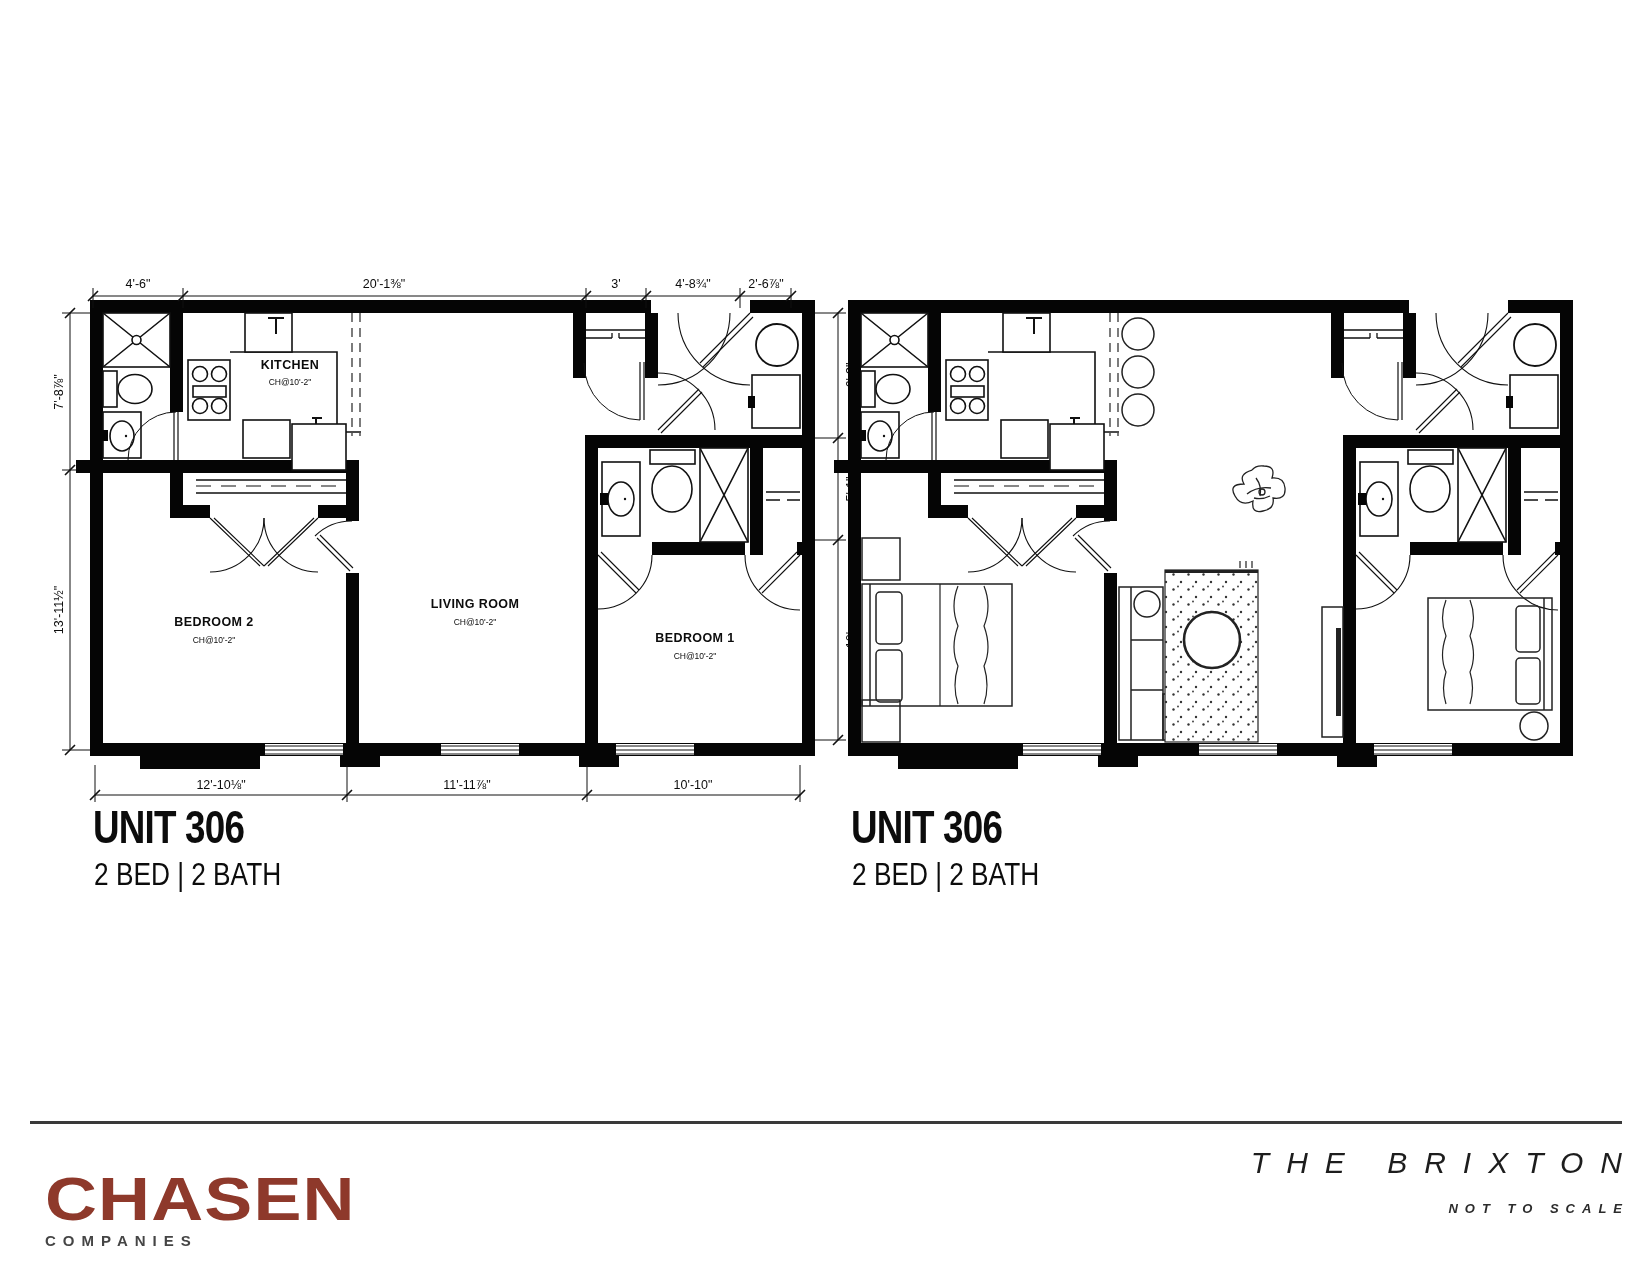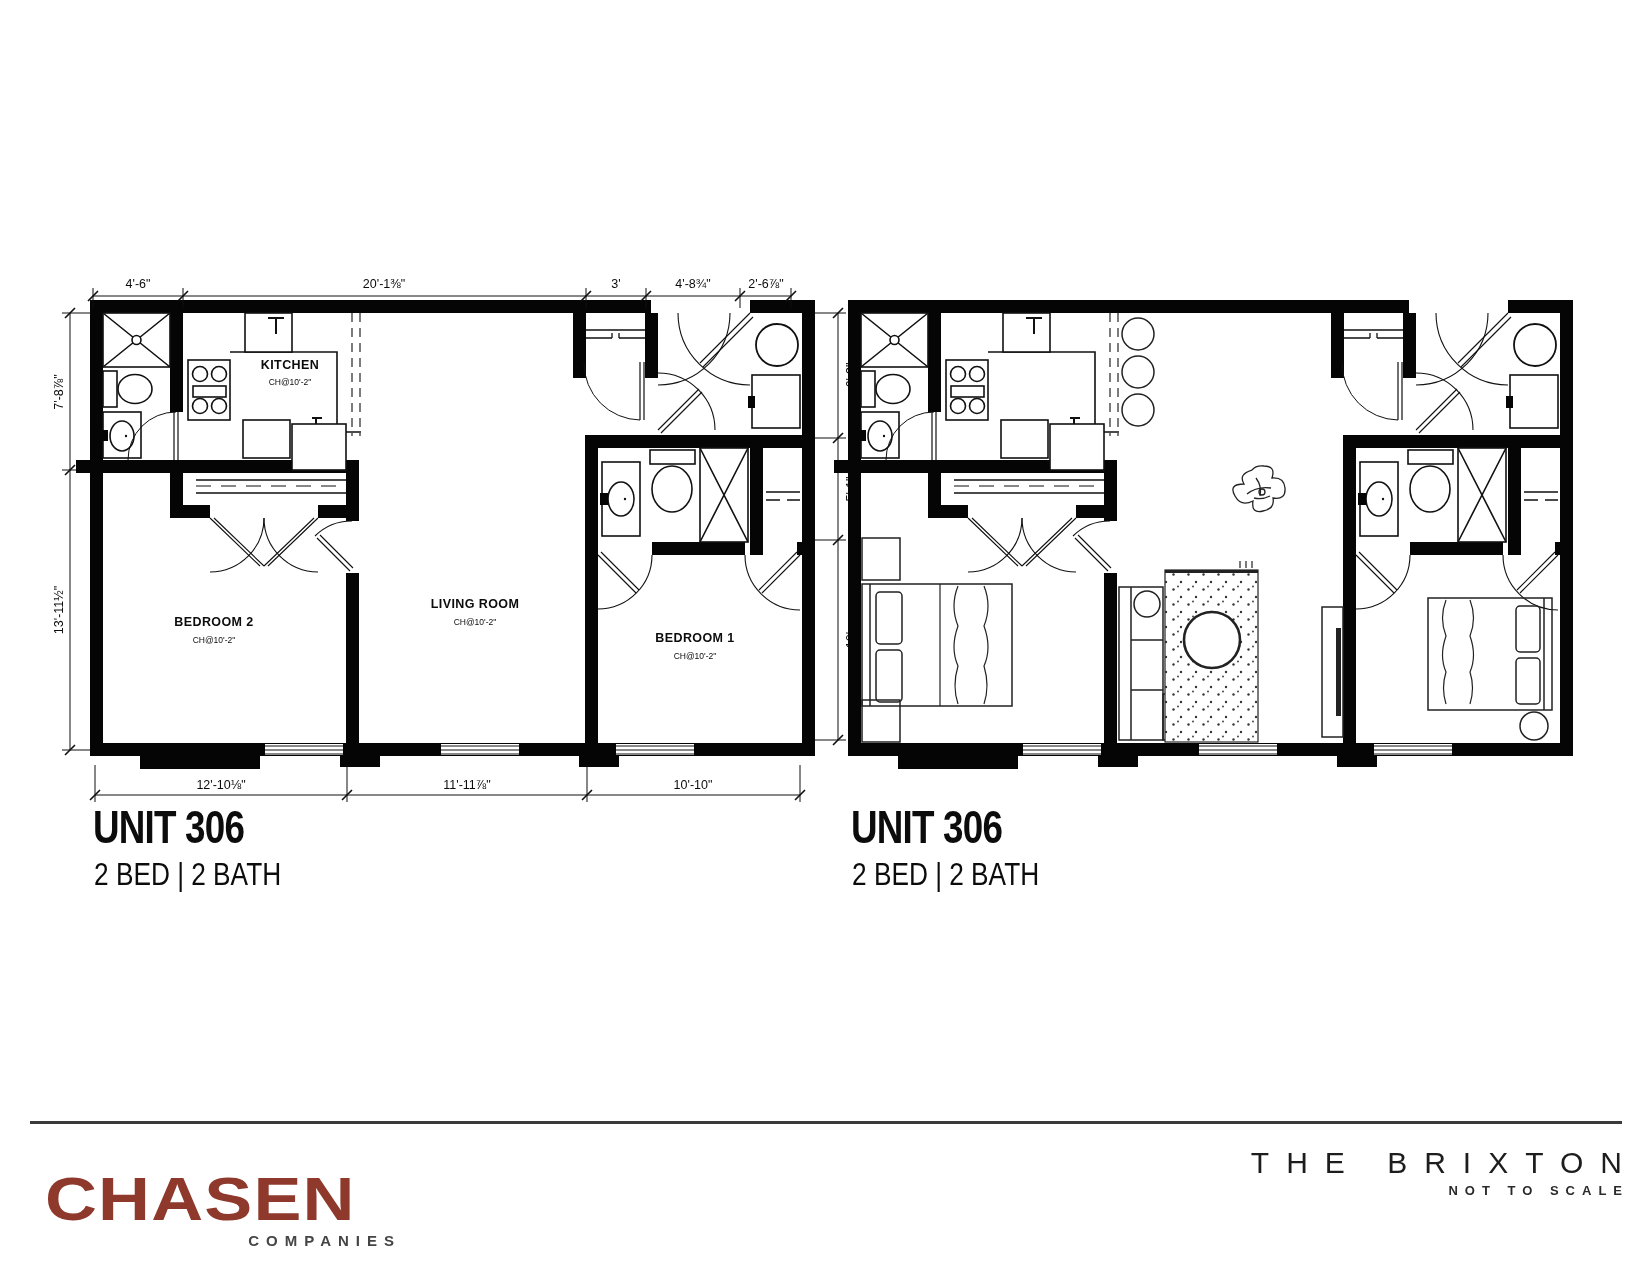--- a/index.html
+++ b/index.html
@@ -8,27 +8,27 @@
   .sheet svg{position:absolute;left:0;top:0;}
   .plan-title{position:absolute;font-weight:800;font-size:46px;letter-spacing:-1px;color:#0c0c0c;
               transform:scaleX(.80);transform-origin:left top;white-space:nowrap;}
   .plan-sub{position:absolute;font-weight:500;font-size:32px;color:#0c0c0c;
             transform:scaleX(.82);transform-origin:left top;white-space:nowrap;}
   .footer-line{position:absolute;left:30px;top:1121px;width:1592px;height:3px;background:#3a3a3a;}
   .chasen{position:absolute;left:45px;top:1168px;width:360px;}
   .chasen .logo{display:inline-block;font-weight:800;font-size:62px;line-height:62px;
                 color:#8e392b;letter-spacing:1px;transform:scaleX(1.16);transform-origin:left top;
                 white-space:nowrap;}
-  .chasen .companies{width:356px;text-align:right;font-size:15px;font-weight:700;color:#454545;
+  .chasen .companies{width:356px;font-size:15px;font-weight:700;color:#454545;
                      letter-spacing:7px;margin-top:2px;margin-right:-7px;}
-  .brixton{position:absolute;right:28px;top:1146px;text-align:right;}
+  .brixton{position:absolute;right:28px;top:1146px;text-align:right;font-style:italic;}
   .brixton .brand{font-size:30px;font-weight:400;color:#1d1d1d;letter-spacing:17px;margin-right:-17px;
                   white-space:nowrap;}
   .brixton .scale-note{font-size:13px;font-weight:700;color:#2b2b2b;letter-spacing:7px;
-                       margin-top:3px;margin-right:-7px;white-space:nowrap;}
+                       margin-top:21px;margin-right:-7px;white-space:nowrap;}
   text{font-family:"Liberation Sans",sans-serif;fill:#0c0c0c;}
   .dim{font-size:12.5px;font-weight:500;}
   .room{font-size:12.5px;font-weight:600;letter-spacing:.4px;}
   .ch{font-size:8.5px;font-weight:400;}
 </style>
 </head>
 <body>
 
 <div class="sheet">
 

